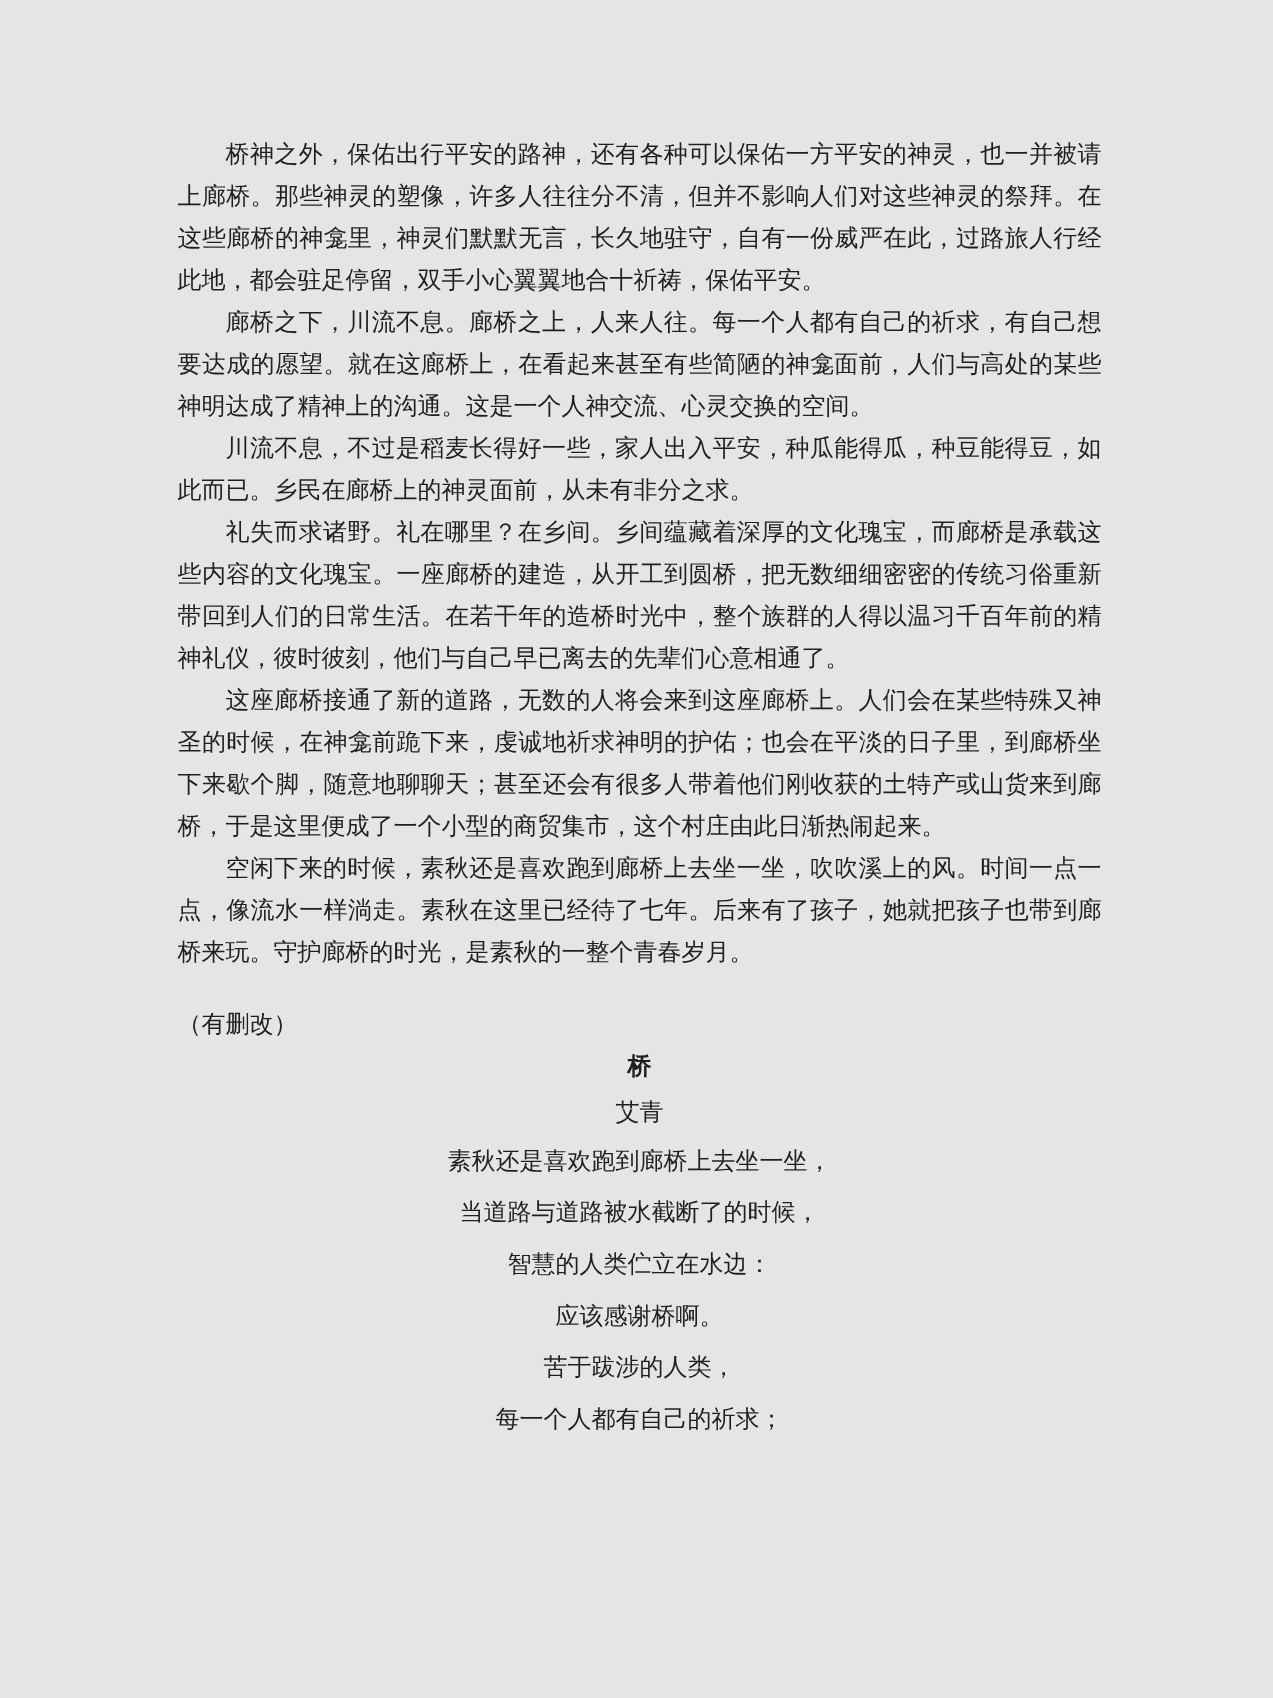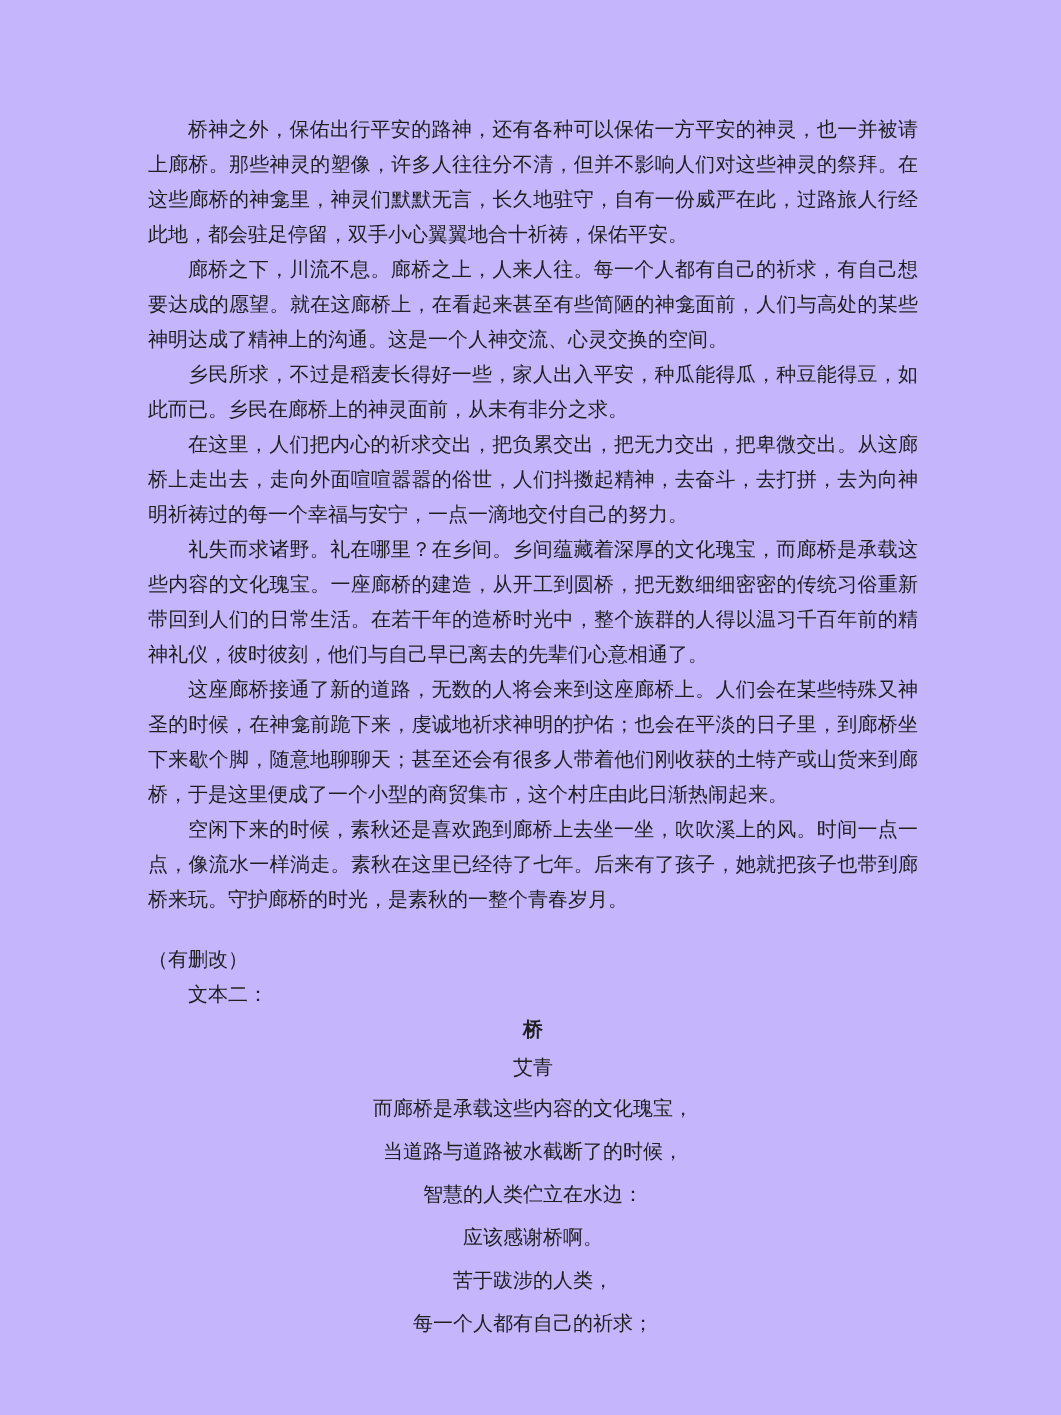--- a/index.html
+++ b/index.html
@@ -4,21 +4,21 @@
 <style>
   html, body {
     margin: 0;
     padding: 0;
     background: #ffffff;
   }
   .page {
     position: relative;
     width: 1061px;
     height: 1415px;
-    background: #c4b5fd;
+    background: #e5e5e5;
     box-sizing: border-box;
     padding: 112px 143px 0 148px;
     overflow: hidden;
     font-family: "Liberation Serif", "DejaVu Serif", serif;
     color: #1f1f1f;
     font-size: 20px;
   }
   .body-text p {
     margin: 0;
     line-height: 35px;
@@ -65,33 +65,31 @@
 </head>
 <body>
 
 <div class="page">
 
   <span class="speck"></span>
 
   <div class="body-text">
     <p class="para">桥神之外，保佑出行平安的路神，还有各种可以保佑一方平安的神灵，也一并被请上廊桥。那些神灵的塑像，许多人往往分不清，但并不影响人们对这些神灵的祭拜。在这些廊桥的神龛里，神灵们默默无言，长久地驻守，自有一份威严在此，过路旅人行经此地，都会驻足停留，双手小心翼翼地合十祈祷，保佑平安。</p>
     <p class="para">廊桥之下，川流不息。廊桥之上，人来人往。每一个人都有自己的祈求，有自己想要达成的愿望。就在这廊桥上，在看起来甚至有些简陋的神龛面前，人们与高处的某些神明达成了精神上的沟通。这是一个人神交流、心灵交换的空间。</p>
-    <p class="para">乡民所求，不过是稻麦长得好一些，家人出入平安，种瓜能得瓜，种豆能得豆，如此而已。乡民在廊桥上的神灵面前，从未有非分之求。</p>
-    <p class="para">在这里，人们把内心的祈求交出，把负累交出，把无力交出，把卑微交出。从这廊桥上走出去，走向外面喧喧嚣嚣的俗世，人们抖擞起精神，去奋斗，去打拼，去为向神明祈祷过的每一个幸福与安宁，一点一滴地交付自己的努力。</p>
+    <p class="para">川流不息，不过是稻麦长得好一些，家人出入平安，种瓜能得瓜，种豆能得豆，如此而已。乡民在廊桥上的神灵面前，从未有非分之求。</p>
     <p class="para">礼失而求诸野。礼在哪里？在乡间。乡间蕴藏着深厚的文化瑰宝，而廊桥是承载这些内容的文化瑰宝。一座廊桥的建造，从开工到圆桥，把无数细细密密的传统习俗重新带回到人们的日常生活。在若干年的造桥时光中，整个族群的人得以温习千百年前的精神礼仪，彼时彼刻，他们与自己早已离去的先辈们心意相通了。</p>
     <p class="para">这座廊桥接通了新的道路，无数的人将会来到这座廊桥上。人们会在某些特殊又神圣的时候，在神龛前跪下来，虔诚地祈求神明的护佑；也会在平淡的日子里，到廊桥坐下来歇个脚，随意地聊聊天；甚至还会有很多人带着他们刚收获的土特产或山货来到廊桥，于是这里便成了一个小型的商贸集市，这个村庄由此日渐热闹起来。</p>
     <p class="para">空闲下来的时候，素秋还是喜欢跑到廊桥上去坐一坐，吹吹溪上的风。时间一点一点，像流水一样淌走。素秋在这里已经待了七年。后来有了孩子，她就把孩子也带到廊桥来玩。守护廊桥的时光，是素秋的一整个青春岁月。</p>
     <p class="attribution">（有删改）</p>
-    <p class="section-label">文本二：</p>
   </div>
 
   <div class="poem">
     <p class="poem-title">桥</p>
     <p class="poem-author">艾青</p>
-    <p class="poem-line">而廊桥是承载这些内容的文化瑰宝，</p>
+    <p class="poem-line">素秋还是喜欢跑到廊桥上去坐一坐，</p>
     <p class="poem-line">当道路与道路被水截断了的时候，</p>
     <p class="poem-line">智慧的人类伫立在水边：</p>
     <p class="poem-line">应该感谢桥啊。</p>
     <p class="poem-line">苦于跋涉的人类，</p>
     <p class="poem-line">每一个人都有自己的祈求；</p>
   </div>
 
 </div>
 
 </body></html>

